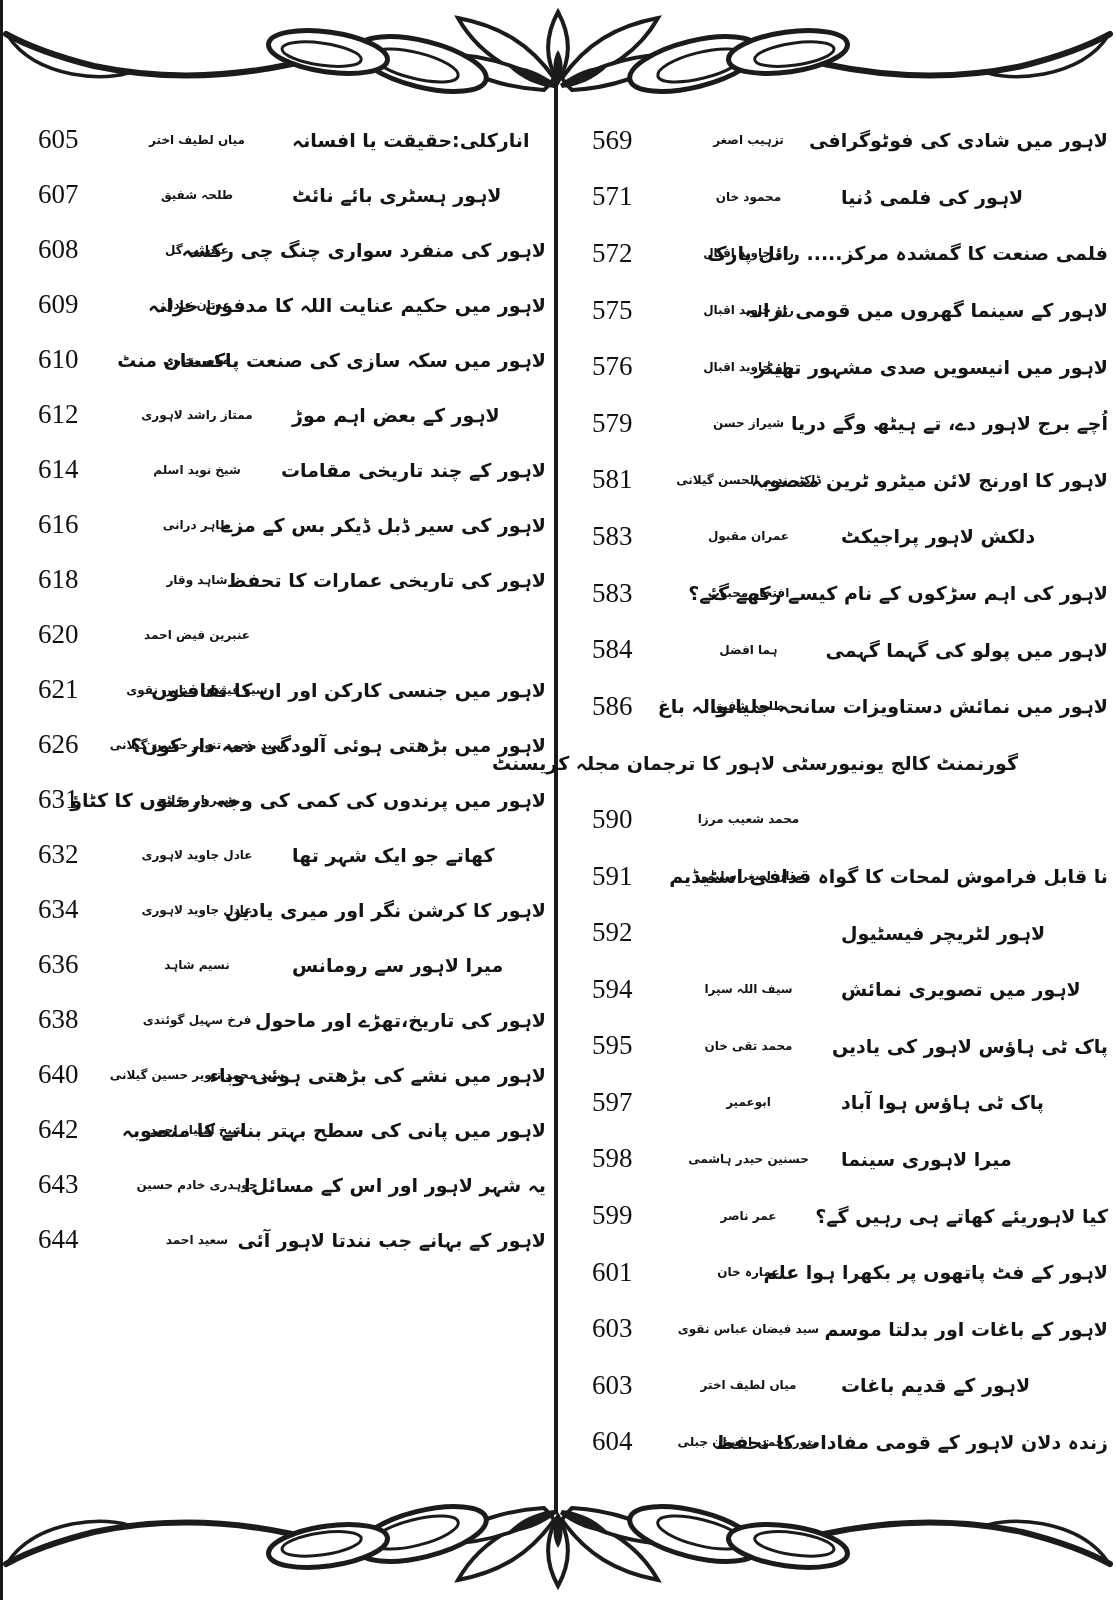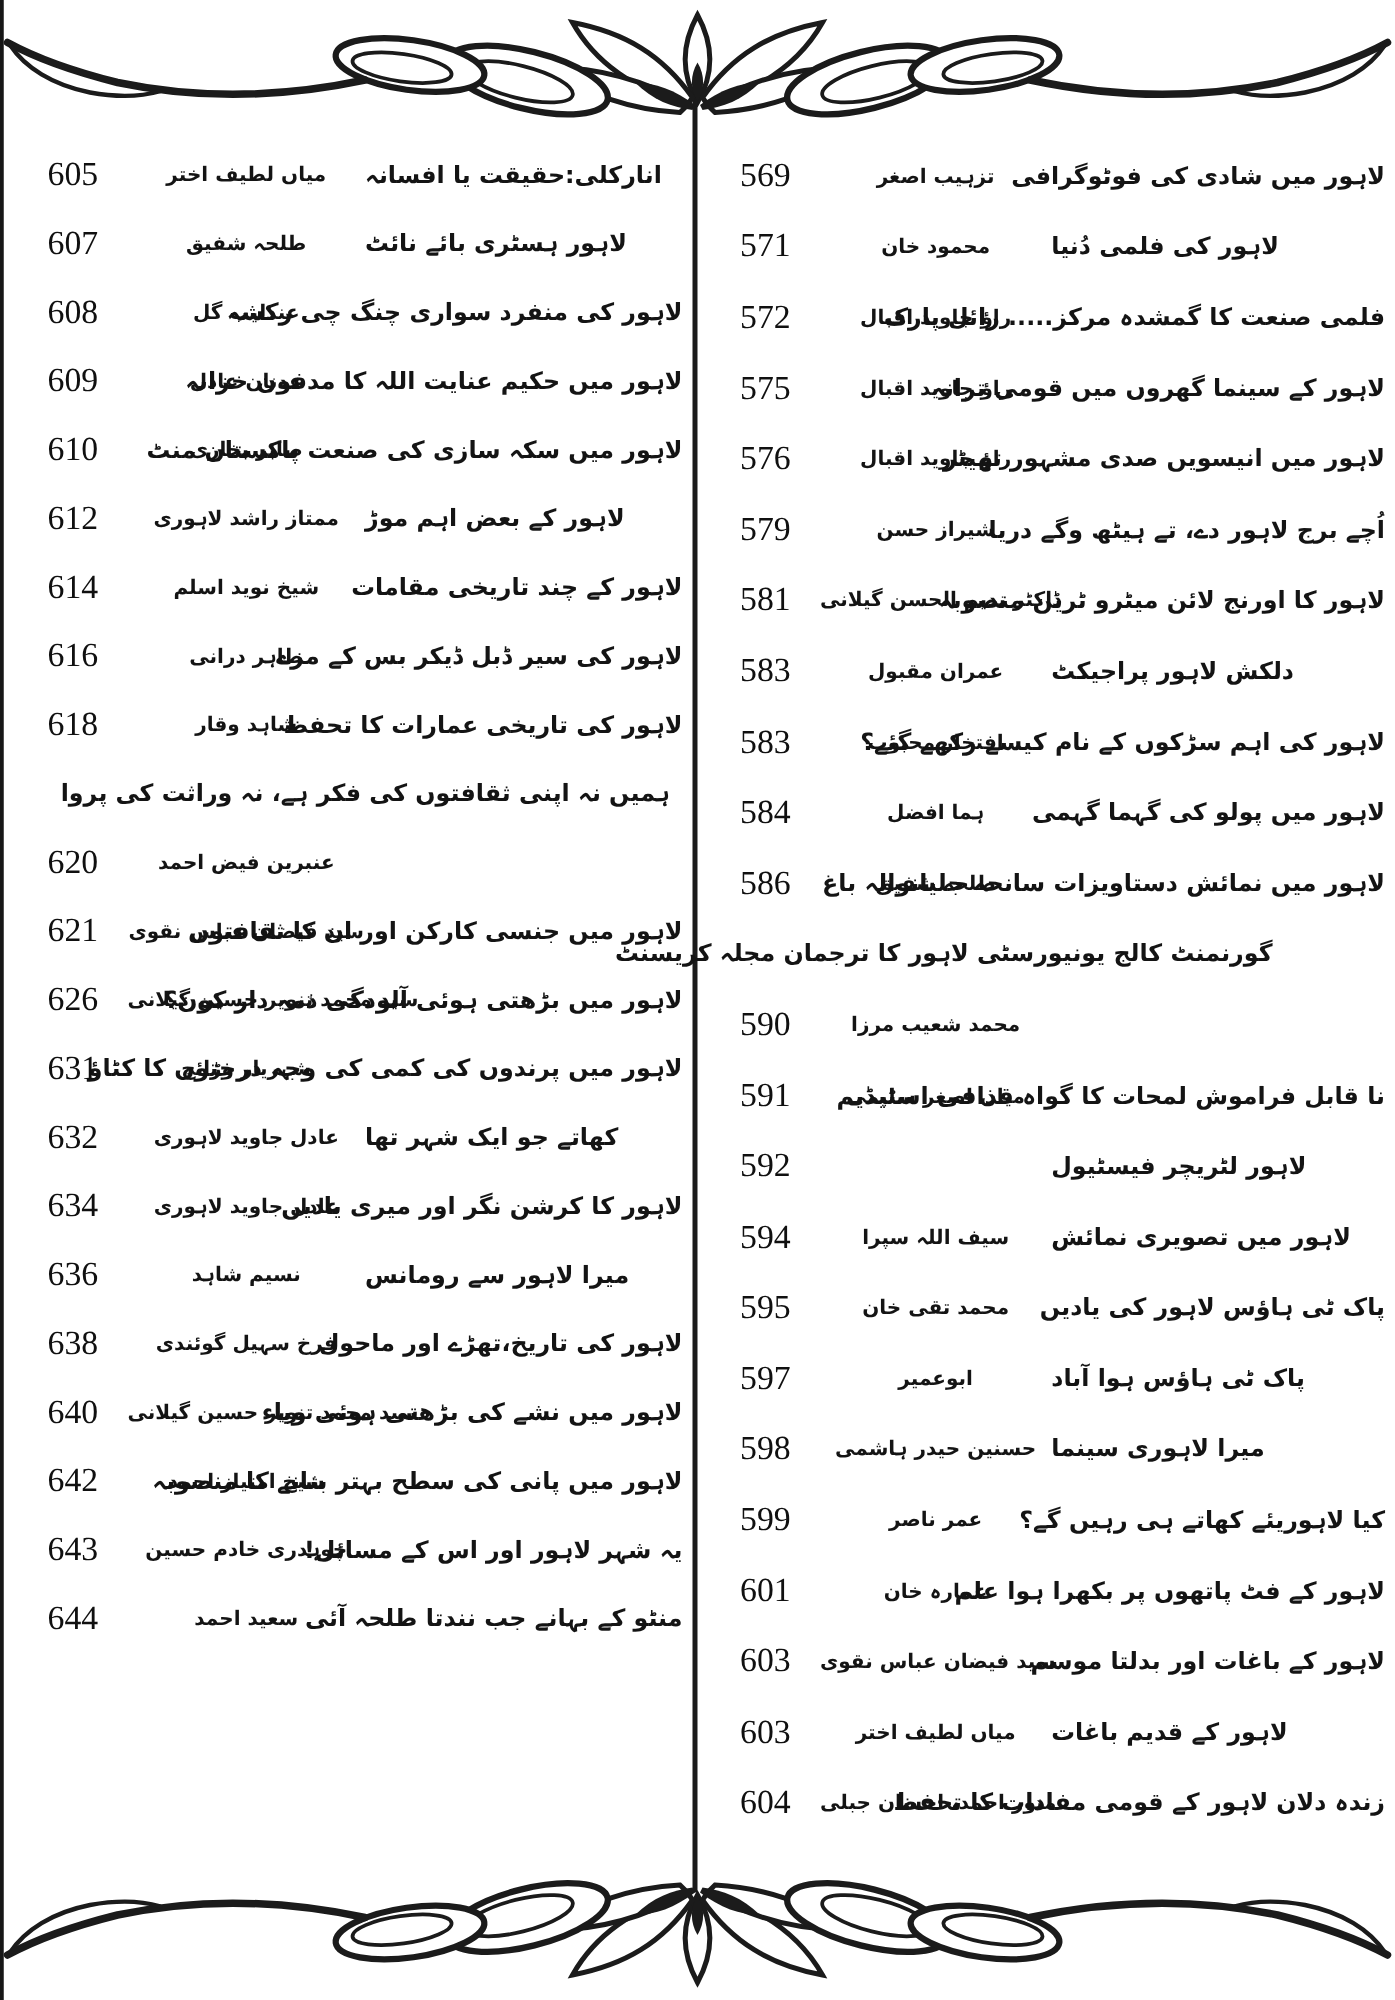--- a/index.html
+++ b/index.html
@@ -23,21 +23,21 @@
   .col-right .row { height:56.6px; }
   .col-left  .row { height:55px; }
 
   .title {
     flex:1 1 auto; min-width:0;
     font-size:19px; font-weight:bold; white-space:nowrap;
     text-align:left; color:#141414; letter-spacing:-0.2px;
   }
   .author {
     flex:0 0 185px; text-align:center;
-    font-size:16px; font-weight:bold; white-space:nowrap; color:#141414;
+    font-size:12px; font-weight:bold; white-space:nowrap; color:#141414;
   }
   .col-left .author { flex-basis:190px; }
   .num {
     flex:0 0 60px; direction:ltr; text-align:left;
     font-family:"Liberation Serif", serif; font-size:27px; color:#101010;
     padding-right:4px;
     margin-left:32px;
   }
 </style>
 </head>
@@ -271,25 +271,20 @@
     <div class="author">طاہر درانی</div>
     <div class="num">616</div>
   </div>
 
   <div class="row">
     <div class="title">لاہور کی تاریخی عمارات کا تحفظ</div>
     <div class="author">شاہد وقار</div>
     <div class="num">618</div>
   </div>
 
-  <div class="row">
-    <div class="title" style="padding-left: 0px; padding-right: 10px;">ہمیں نہ اپنی ثقافتوں کی فکر ہے، نہ وراثت کی پروا</div>
-    <div class="author"></div>
-    <div class="num"></div>
-  </div>
 
   <div class="row">
     <div class="title"></div>
     <div class="author">عنبرین فیض احمد</div>
     <div class="num">620</div>
   </div>
 
   <div class="row">
     <div class="title">لاہور میں جنسی کارکن اور ان کا ثقافتوں</div>
     <div class="author">سید فیضان عباس نقوی</div>
@@ -344,21 +339,21 @@
     <div class="num">642</div>
   </div>
 
   <div class="row">
     <div class="title">یہ شہر لاہور اور اس کے مسائل!</div>
     <div class="author">چوہدری خادم حسین</div>
     <div class="num">643</div>
   </div>
 
   <div class="row">
-    <div class="title">منٹو کے بہانے جب نندتا طلحہ آئی</div>
+    <div class="title">لاہور کے بہانے جب نندتا لاہور آئی</div>
     <div class="author">سعید احمد</div>
     <div class="num">644</div>
   </div>
 </div>
 
 <svg class="ornament bottom" viewBox="0 0 1116 100">
   <use href="#flourish"></use>
 </svg>
 
 </body></html>

